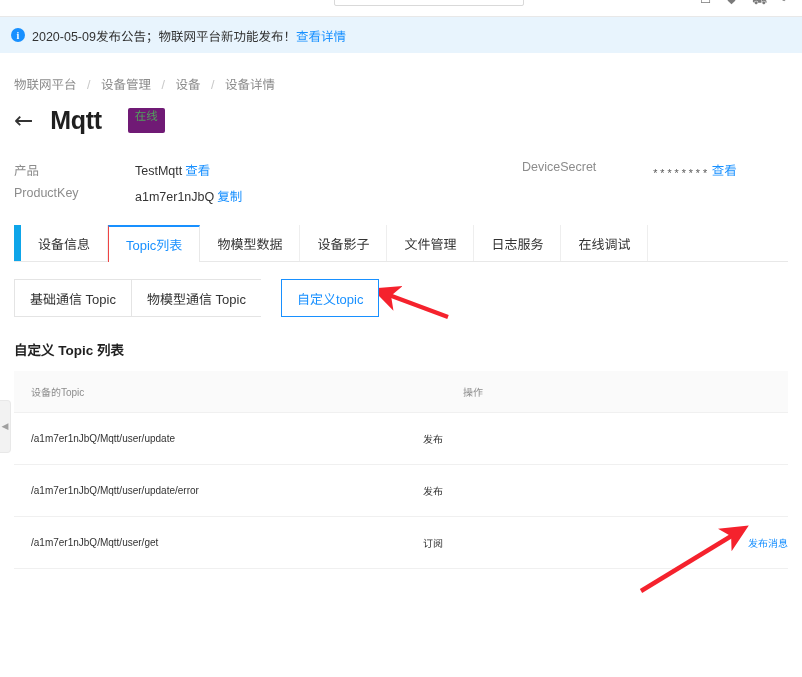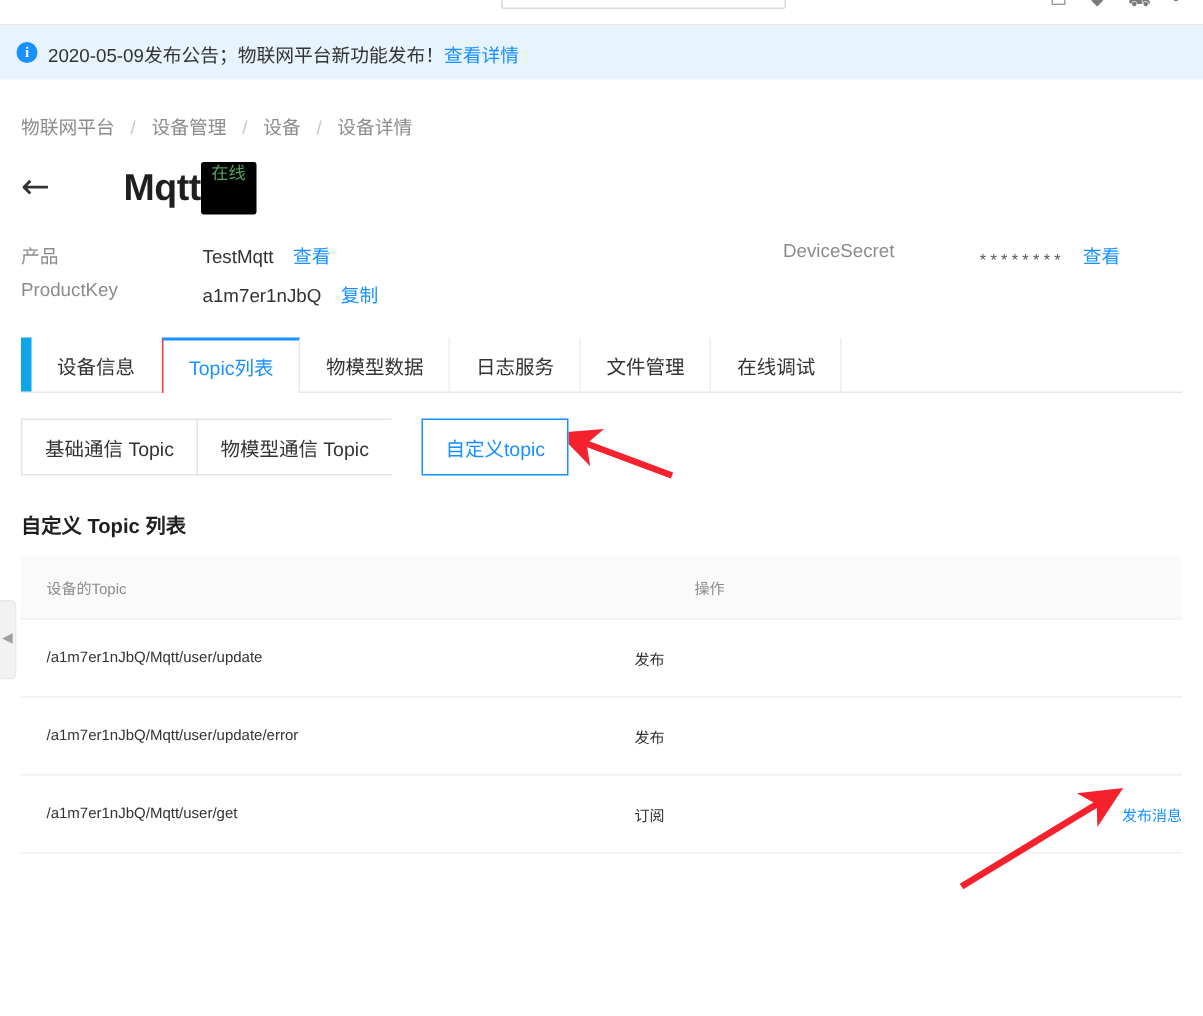--- a/index.html
+++ b/index.html
@@ -72,45 +72,45 @@
     position: absolute; left: 14px; top: 108px;
     display: flex; align-items: center;
   }
   .back-arrow {
     font-size: 23px; color: #333; line-height: 1;
     margin-right: 17px; cursor: pointer;
     font-family: "DejaVu Sans", sans-serif;
   }
   .dev-title {
     font-size: 25px; font-weight: bold; color: #1f1f1f;
-    line-height: 1; letter-spacing: -0.3px; margin-left: 32px;
+    line-height: 1; letter-spacing: -0.3px;
   }
   .status-badge {
-    margin-left: 0;
-    background: #000000;
+    margin-left: 26px;
+    background: #701a75;
     color: #52a15c;
     font-size: 11.5px;
-    padding: 2px 7px 19px 7px;
+    padding: 2px 7px 9px 7px;
     border-radius: 2px;
     line-height: 1.2;
   }
 
   
   .meta {
     position: absolute; left: 14px; top: 160px;
     width: 774px;
     font-size: 12.5px;
   }
   .meta-row {
     display: flex; align-items: flex-start;
     height: 26px;
   }
   .meta-label { width: 121px; color: #8c8c8c; flex: 0 0 auto; }
   .meta-value { color: #333333; flex: 0 0 auto; }
-  .meta-value .link { margin-left: 13px; }
+  .meta-value .link { margin-left: 3px; }
   .meta-col-right {
     position: absolute; left: 508px; top: 0;
     display: flex; align-items: flex-start;
     font-size: 12.5px;
   }
   .meta-col-right .meta-label { width: 130px; }
   .secret-mask {
     color: #595959; letter-spacing: 0.5px;
     font-family: "Liberation Mono", monospace; font-size: 11px;
     position: relative; top: 2px;
@@ -278,24 +278,27 @@
     <div class="tab">
         <span>设备信息</span>
       </div>
     <div class="tab active">
         <span>Topic列表</span>
       </div>
     <div class="tab">
         <span>物模型数据</span>
       </div>
     <div class="tab">
+        <span>设备影子</span>
+      </div>
+    <div class="tab">
+        <span>文件管理</span>
+      </div>
+    <div class="tab">
         <span>日志服务</span>
-      </div>
-    <div class="tab">
-        <span>文件管理</span>
       </div>
     <div class="tab">
         <span>在线调试</span>
       </div>
   </div>
 
   <div class="subtabs">
     <div class="subtab">
         <span>基础通信 Topic</span>
       </div>

